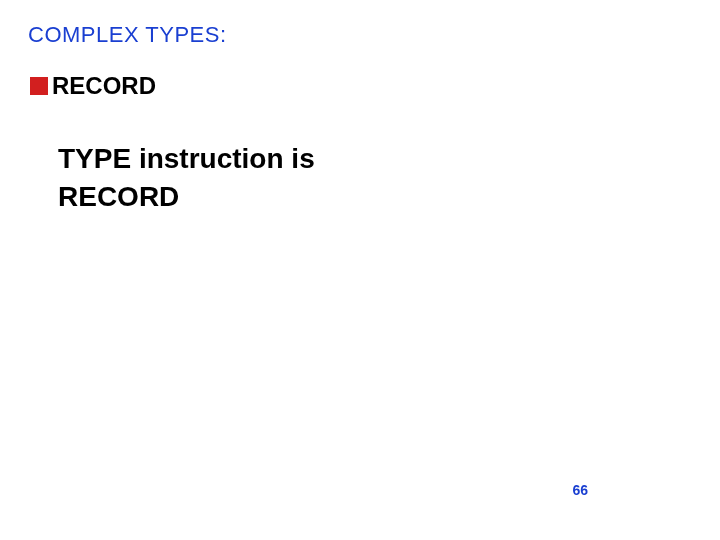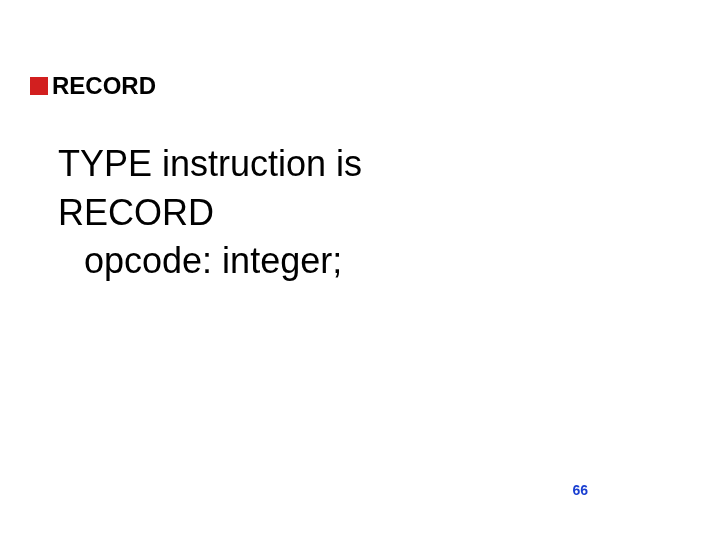--- a/index.html
+++ b/index.html
@@ -41,49 +41,50 @@
   }
   .sub-label {
     font-size: 24px;
     font-weight: bold;
     color: #000;
   }
   .body {
     position: absolute;
     left: 58px;
     top: 140px;
-    font-size: 36px;
+    font-size: 28px;
     color: #000;
     line-height: 1.35;
+    font-weight: bold;
   }
   .body .indent {
     padding-left: 26px;
   }
   .page-num {
     position: absolute;
     right: 132px;
     bottom: 42px;
     font-size: 14px;
     font-weight: bold;
     color: #1a3fd1;
     margin-left: 44px;
   }
 </style>
 </head>
 <body>
 
 <div class="slide">
 
+  <div class="title">COMPLEX TYPES:</div>
 
   <div class="sub-row">
     <div class="bullet"></div>
     <div class="sub-label">RECORD</div>
   </div>
 
   <div class="body">
     <div>TYPE instruction is</div>
     <div>RECORD</div>
-    <div class="indent">opcode: integer;</div>
   </div>
 
   <div class="page-num">66</div>
 
 </div>
 
 </body></html>

